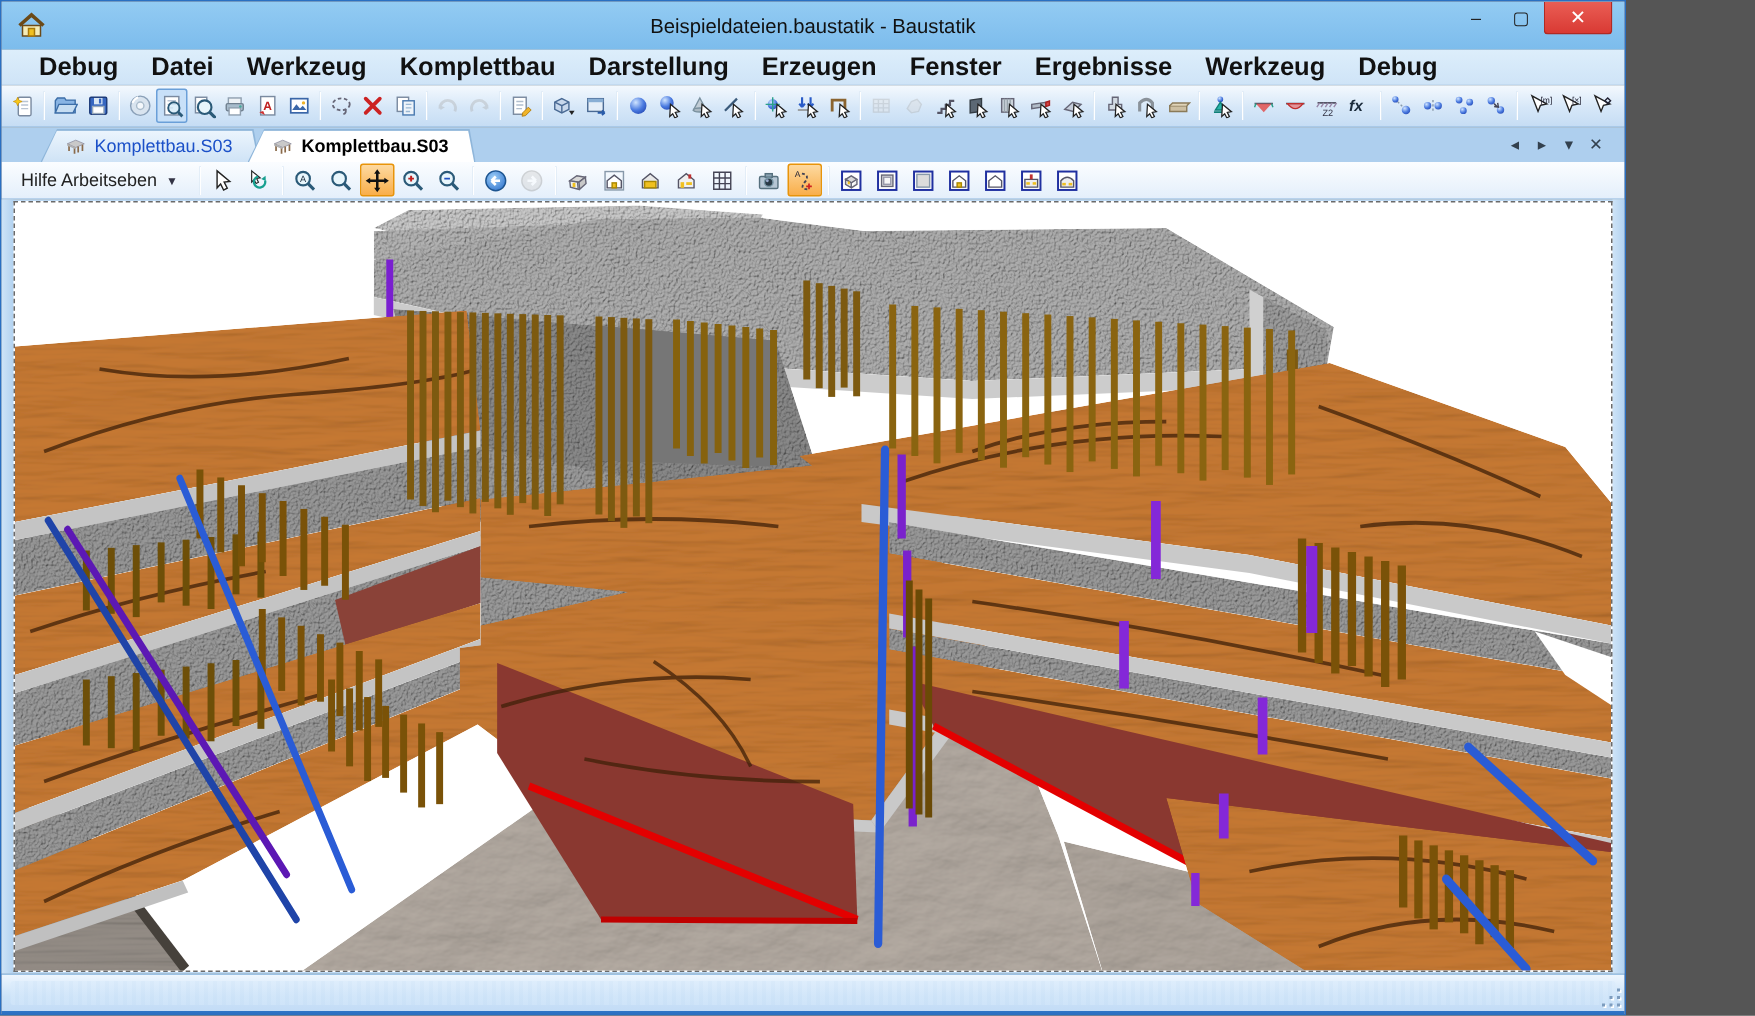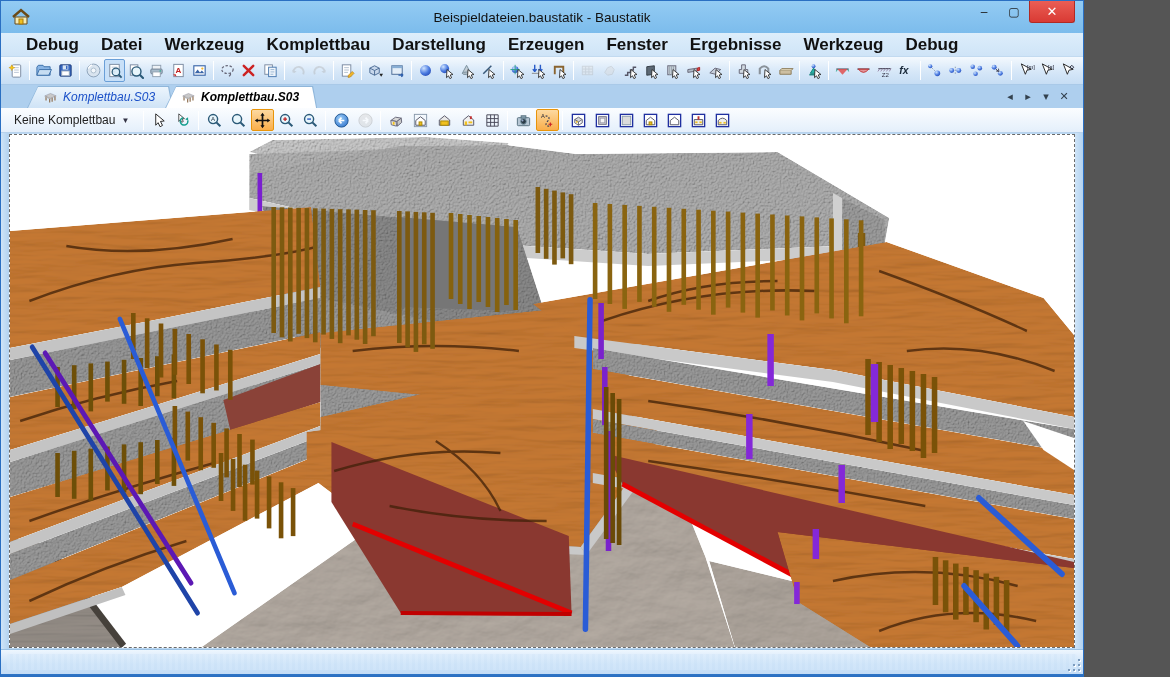--- a/index.html
+++ b/index.html
@@ -24,21 +24,21 @@
   .tsep{width:1px;height:19px;background:#9cc0e2;border-right:1px solid #fff;margin:0 3px;}
   
   #tabbar{height:23px;background:#aecfee;display:flex;align-items:flex-end;padding-left:26px;position:relative;}
   .tab{position:relative;height:22px;display:flex;align-items:center;padding:0 18px 0 16px;margin-right:-8px;
        clip-path:polygon(11px 0,calc(100% - 4px) 0,100% 100%,0 100%);
        background:#8fb6da;font-size:12px;}
   .tab .tab-in{position:absolute;inset:1px 1px 0 1px;clip-path:polygon(10px 0,calc(100% - 4px) 0,100% 100%,0 100%);
        background:linear-gradient(#ecf5fd,#cfe3f6);z-index:0;}
   .tab.active .tab-in{background:#ffffff;}
   .tab .tab-ico{width:15px;height:13px;margin-right:5px;z-index:1;}
-  .tab .tab-label{z-index:1;color:#1b50c8;font-style:italic;}
+  .tab .tab-label{z-index:1;color:#1b50c8;}
   .tab.active .tab-label{color:#000;font-weight:bold;}
   .tab.active{z-index:3;}
   #tabctrls{margin-left:auto;display:flex;align-items:center;padding-right:10px;align-self:center;}
   .tabctl{border:none;background:transparent;color:#33414e;font-size:11px;width:18px;height:18px;padding:0;}
   
   #viewbar{height:25px;background:linear-gradient(#fbfdff,#e4effb);display:flex;align-items:center;padding:0 6px;border-bottom:1px solid #b8d2ec;}
   #wplane{display:flex;align-items:center;font-size:12px;color:#222;padding:2px 6px;border:1px solid transparent;border-radius:2px;margin-right:4px;}
   #wplane .dd{font-size:8px;margin-left:6px;color:#334;}
   .vbtn{width:23px;height:22px;padding:0;margin:0 .5px;border:1px solid transparent;background:transparent;display:inline-flex;align-items:center;justify-content:center;border-radius:2px;}
   .vbtn svg{width:17px;height:17px;}
@@ -700,21 +700,21 @@
     <div id="tabctrls">
         <button class="tabctl">◂</button>
         <button class="tabctl">▸</button>
         <button class="tabctl">▾</button>
         <button class="tabctl">✕</button>
       </div>
   </div>
 
   <div id="viewbar">
     <div id="wplane">
-      <span>Keine Komplettbau</span>
+      <span>Hilfe Arbeitseben</span>
       <span class="dd">▼</span>
     </div>
     <div class="tsep"></div>
     <span id="vbuttons" style="display:flex;align-items:center;">
         <button class="vbtn ">
           <svg viewBox="0 0 18 18">
             <use href="#v-pointer"></use>
           </svg>
         </button>
         <button class="vbtn ">

